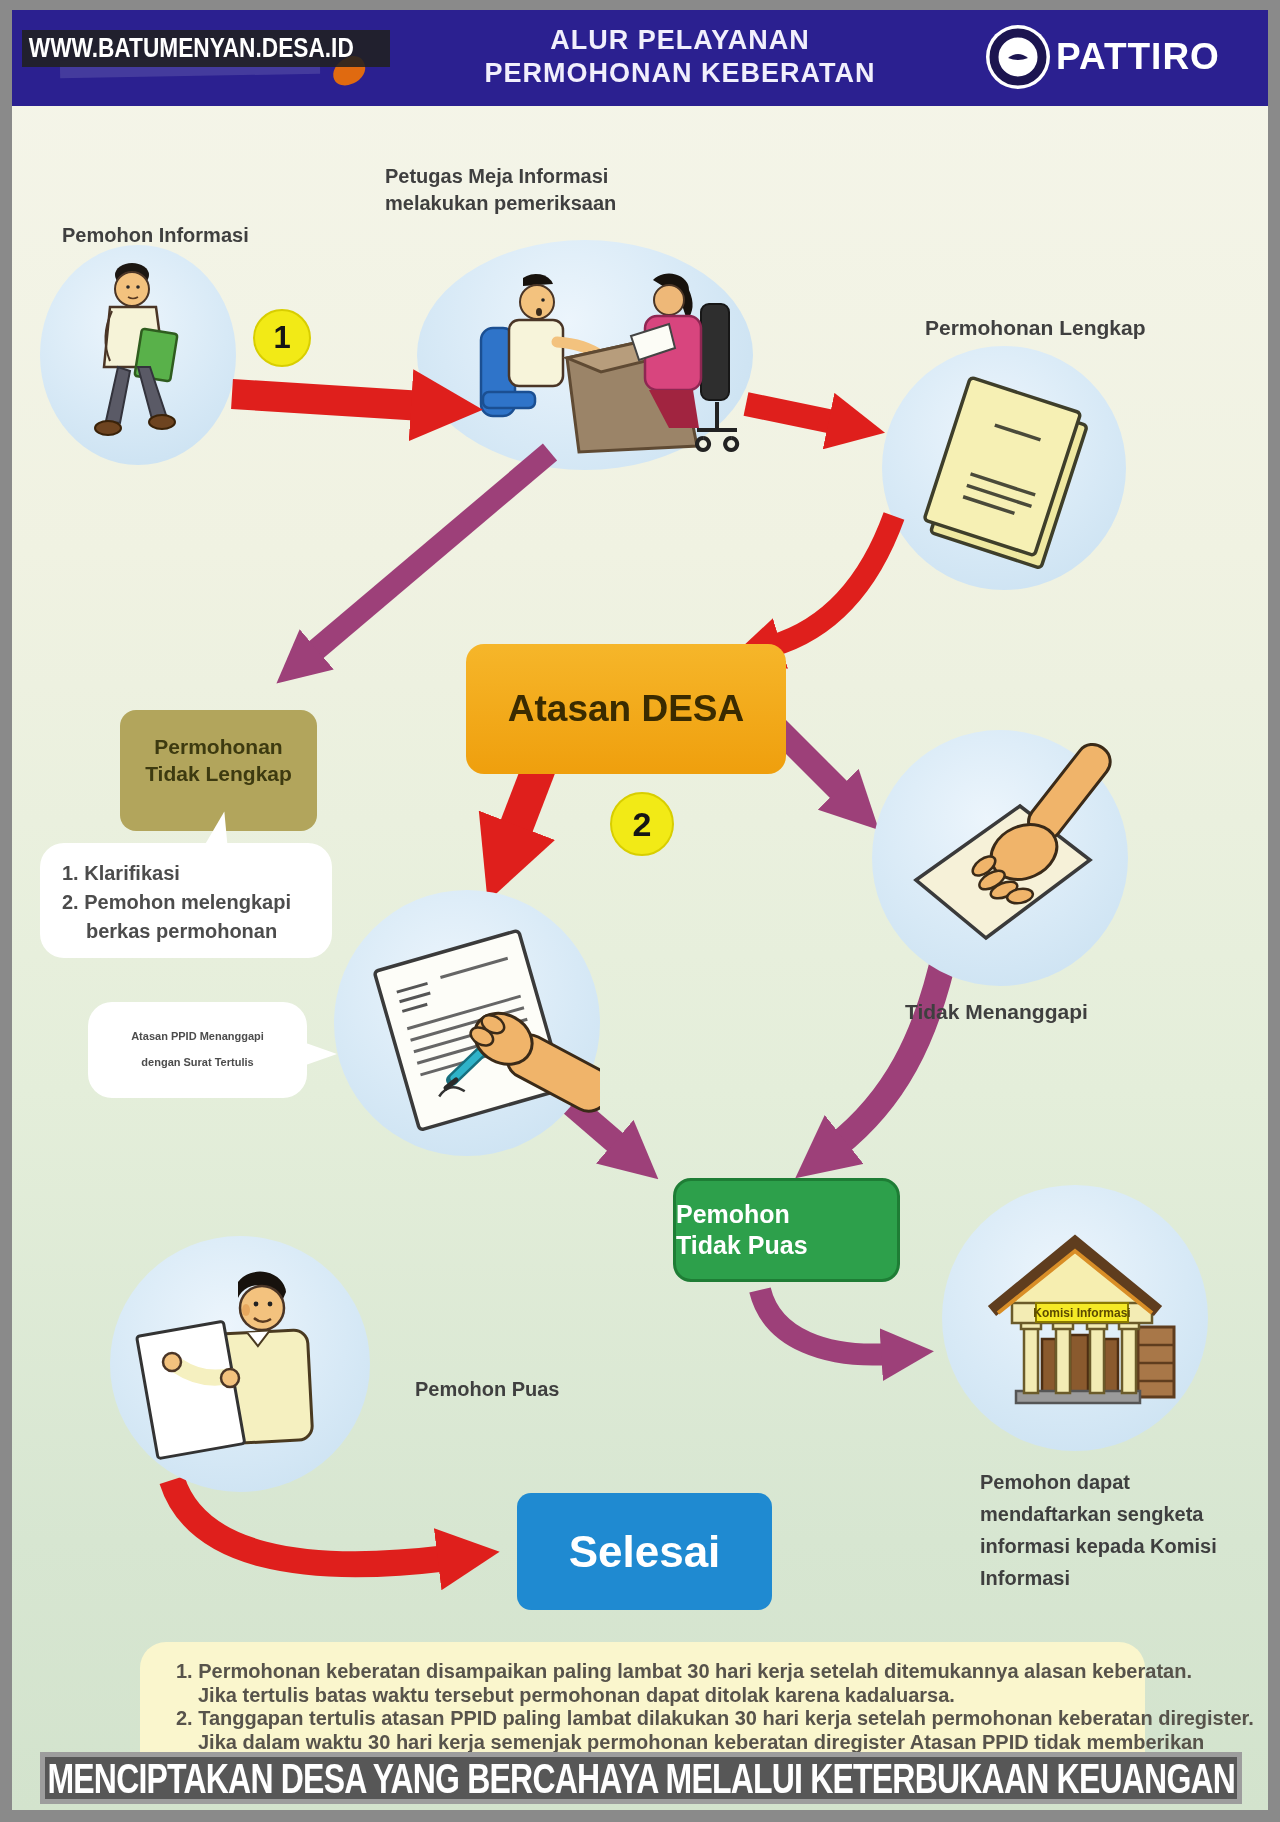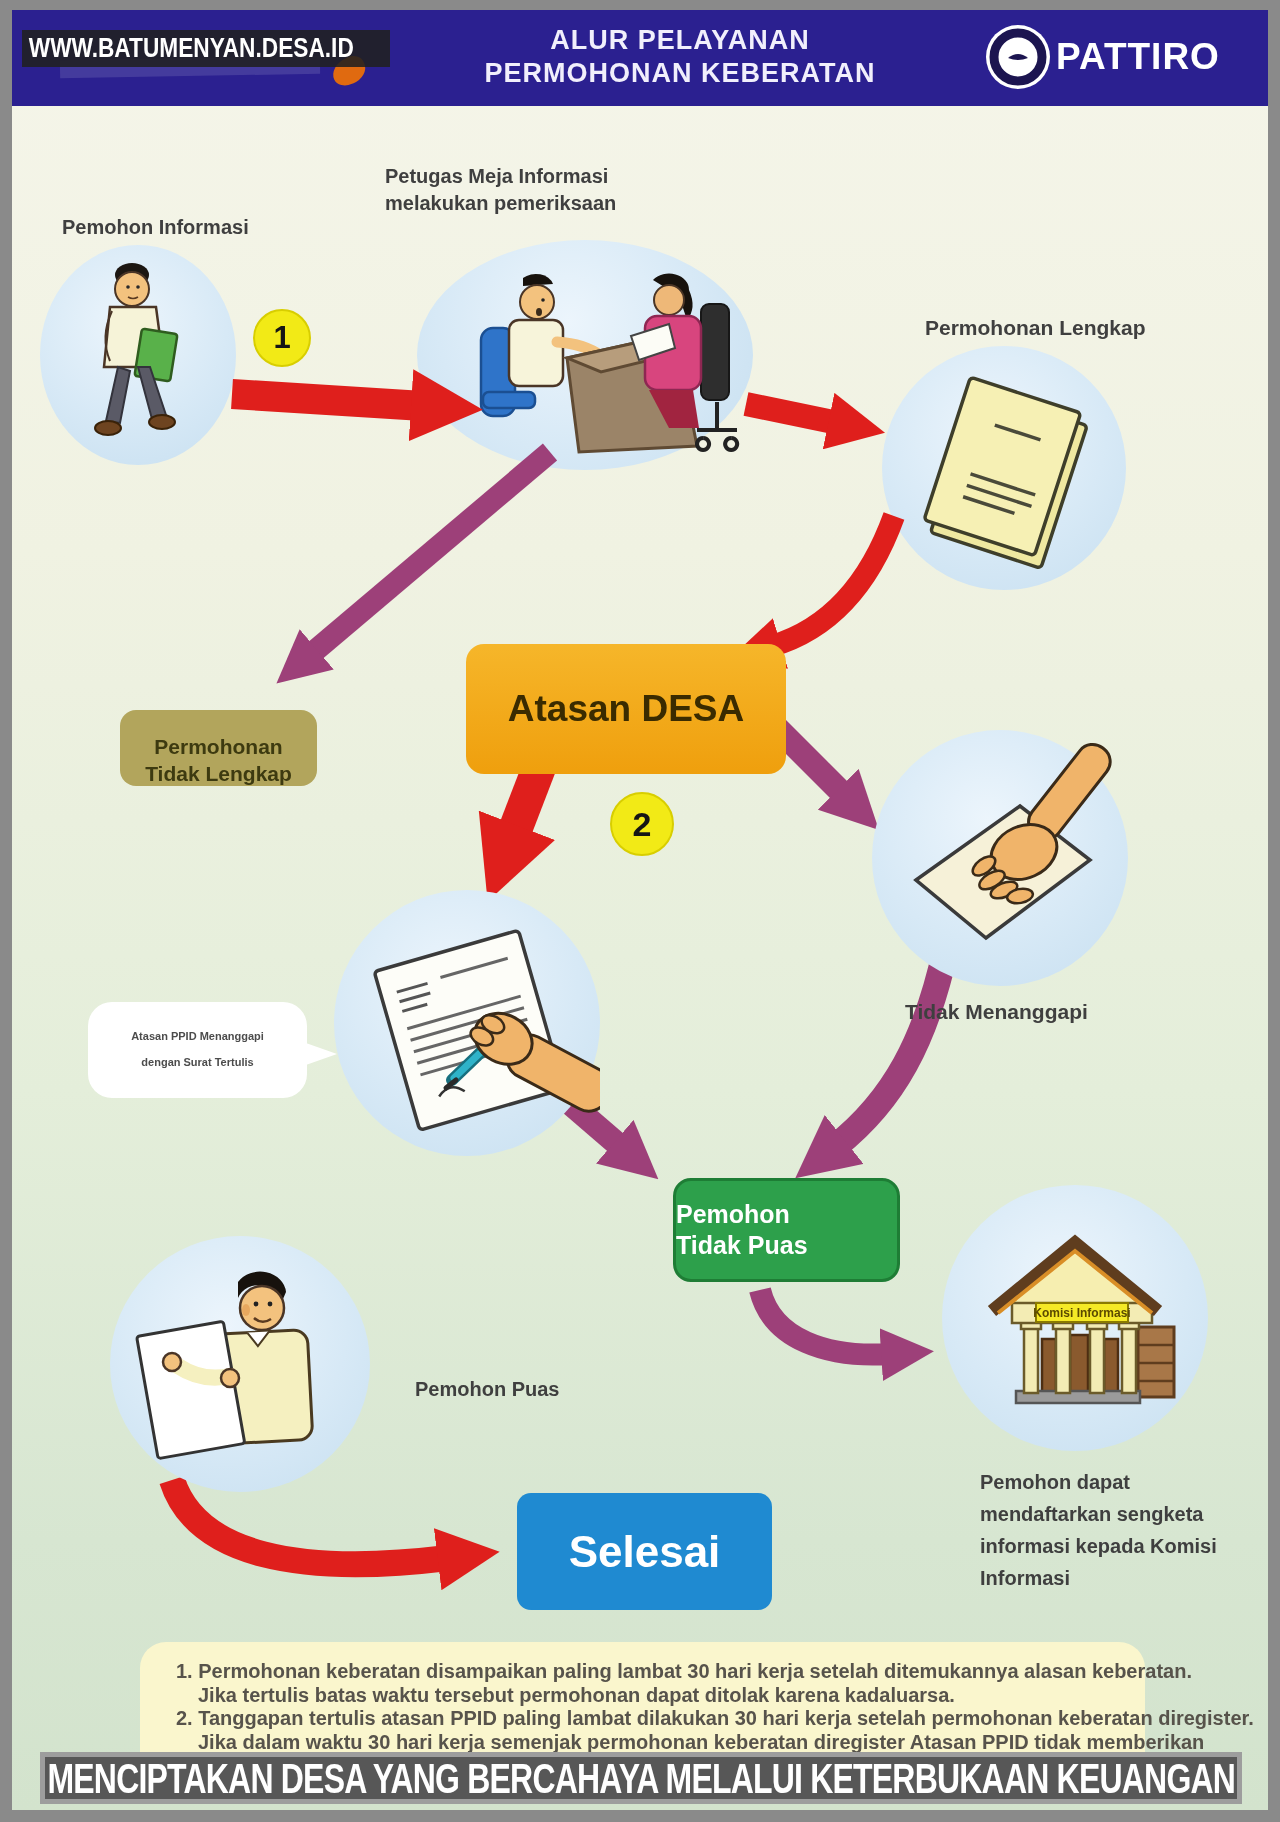--- a/index.html
+++ b/index.html
@@ -69,21 +69,21 @@
       <circle cx="98" cy="42" r="1.8" fill="#2a2a2a"></circle>
     <path d="M88,52 q5,3 10,0" stroke="#5a3a20" stroke-width="1.6" fill="none"></path>
     <path d="M70,62 L116,62 L124,122 L64,122 Z" fill="#f6f3d8" stroke="#4a3526" stroke-width="2.5"></path>
     <rect x="98" y="86" width="36" height="48" rx="3" transform="rotate(9 116 110)" fill="#59b14a" stroke="#2f5c1f" stroke-width="2.5"></rect>
     <path d="M72,66 q-12,26 -2,50" fill="none" stroke="#4a3526" stroke-width="2"></path>
     <path d="M78,122 L66,176 L80,178 L90,126 Z" fill="#5a5a66" stroke="#33333c" stroke-width="2"></path>
     <path d="M98,122 L112,174 L126,170 L110,122 Z" fill="#5a5a66" stroke="#33333c" stroke-width="2"></path>
     <ellipse cx="68" cy="183" rx="13" ry="7" fill="#6e4420" stroke="#3a2208" stroke-width="2"></ellipse>
     <ellipse cx="122" cy="177" rx="13" ry="7" fill="#6e4420" stroke="#3a2208" stroke-width="2"></ellipse>
   </svg>
-  <div class="abs lbl" style="left:62px;top:216px;font-size:20px;">Pemohon Informasi</div>
+  <div class="abs lbl" style="left:62px;top:224px;font-size:20px;">Pemohon Informasi</div>
 
   <div class="abs lbl" style="left:385px;top:163px;font-size:20px;line-height:27px;">
     <div>Petugas Meja Informasi</div>
     <div>melakukan pemeriksaan</div>
   </div>
   <div class="abs circle" style="left:417px;top:240px;width:336px;height:230px;border-radius:50%;"></div>
   <svg class="abs" style="left:417px;top:240px;" width="336" height="230" viewBox="0 0 336 230">
     <rect x="64" y="88" width="34" height="88" rx="12" fill="#2f74c9" stroke="#1b4f92" stroke-width="2.5"></rect>
     <rect x="66" y="152" width="52" height="16" rx="6" fill="#2f74c9" stroke="#1b4f92" stroke-width="2.5"></rect>
     <path d="M106,38 a18,14 0 0 1 30,6 l-30,2 Z" fill="#17120d"></path>
@@ -133,25 +133,33 @@
     <path d="M946,948 C926,1040 894,1100 836,1146" stroke-width="26" fill="none" marker-end="url(#hp)" stroke="#9d4079"></path>
     <path d="M760,1290 C772,1340 828,1358 890,1354" stroke-width="22" fill="none" marker-end="url(#hp)" stroke="#9d4079"></path>
     <path d="M172,1480 C196,1556 300,1576 448,1558" stroke-width="26" fill="none" marker-end="url(#hr)" stroke="#df1f1c"></path>
   </svg>
 
   <div class="abs badge" style="left:253px;top:309px;width:54px;height:54px;font-size:31px;line-height:54px;">1</div>
   <div class="abs badge" style="left:610px;top:792px;width:60px;height:60px;font-size:34px;line-height:60px;">2</div>
 
   <div class="abs boxppid" style="left:466px;top:644px;width:320px;height:130px;line-height:130px;">Atasan DESA</div>
 
-  <div class="abs boxkhaki" style="left:120px;top:710px;width:197px;height:76px;padding-top:0;">
+  <div class="abs boxkhaki" style="left:120px;top:710px;width:197px;height:121px;padding-top:0;">
     <div style="padding-top:23px;">Permohonan</div>
     <div>Tidak Lengkap</div>
   </div>
 
+  <div class="abs bubble" style="left:40px;top:843px;width:292px;height:115px;">
+    <div class="tailup" style="left:168px;top:-32px;transform:rotate(8deg);"></div>
+    <div style="padding:16px 0 0 22px;font-size:20px;line-height:29px;">
+      <div>1. Klarifikasi</div>
+      <div>2. Pemohon melengkapi</div>
+      <div style="padding-left:24px;">berkas permohonan</div>
+    </div>
+  </div>
 
   <div class="abs bubble" style="left:88px;top:1002px;width:219px;height:96px;">
     <div class="tailright" style="right:-30px;top:40px;"></div>
     <div style="padding-top:21px;font-size:11px;line-height:26px;text-align:center;">
       <div>Atasan PPID Menanggapi</div>
       <div>dengan Surat Tertulis</div>
     </div>
   </div>
 
   <div class="abs circle" style="left:334px;top:890px;width:266px;height:266px;"></div>

